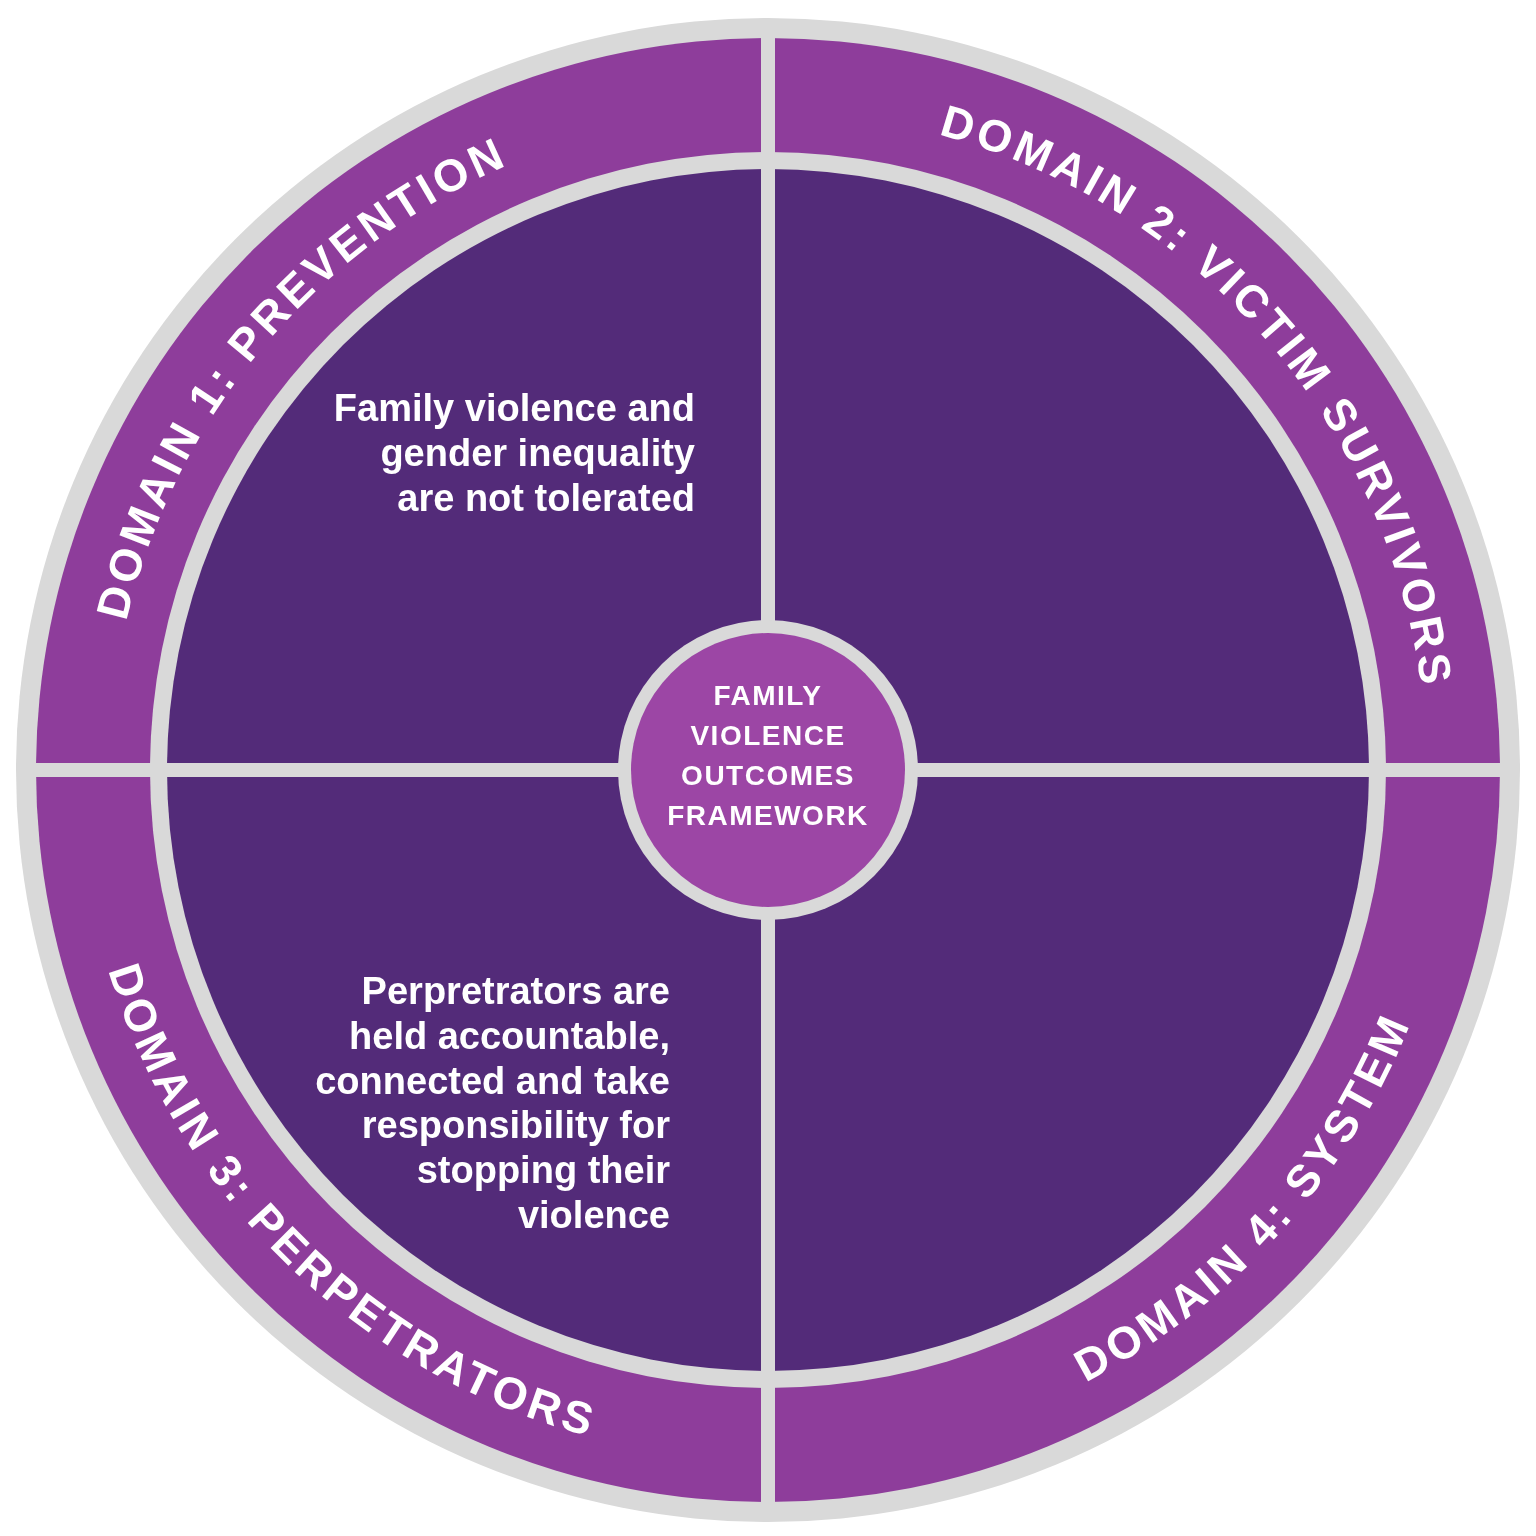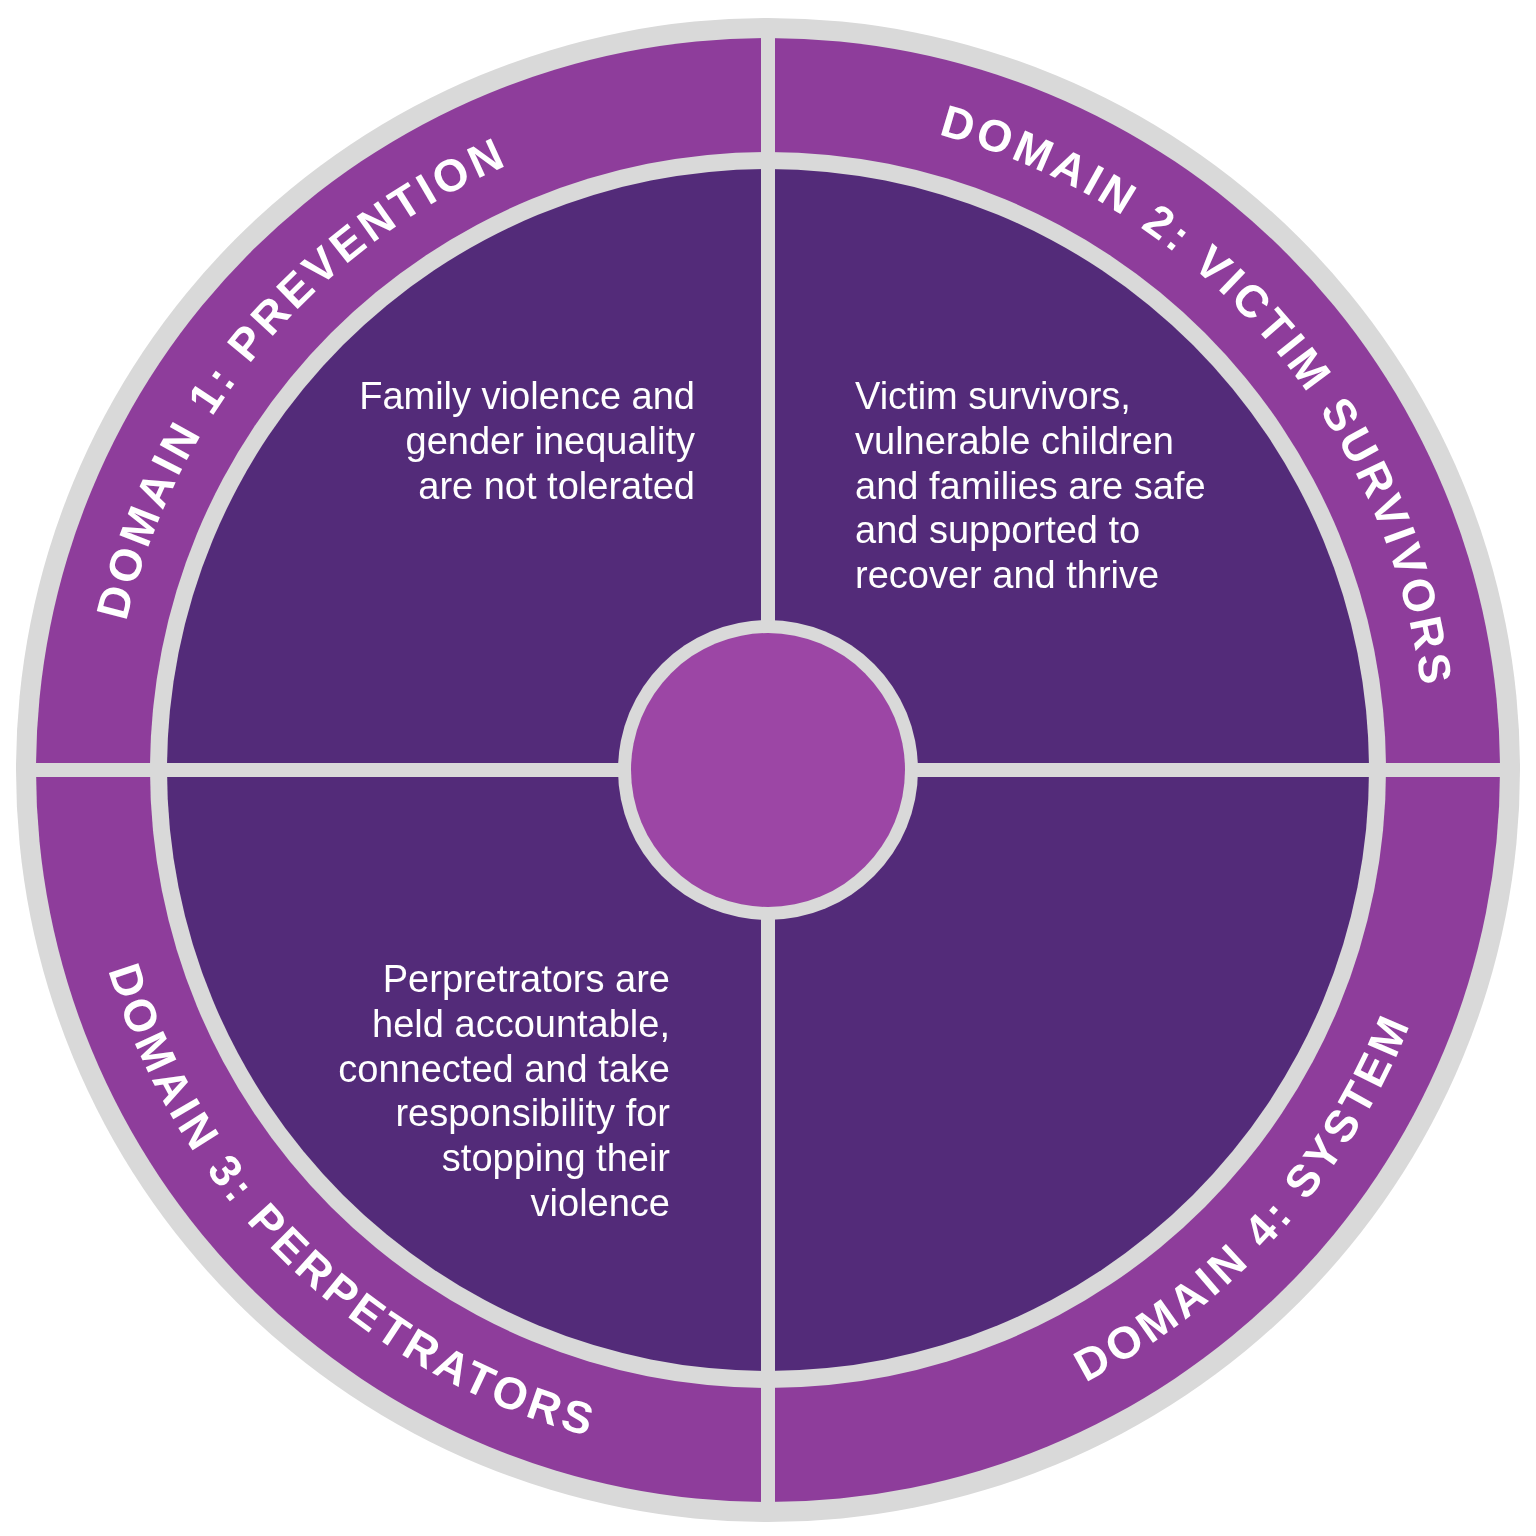--- a/index.html
+++ b/index.html
@@ -19,24 +19,25 @@
   .arc-label {
     font-family: "Liberation Sans", sans-serif;
     font-weight: 700;
     font-size: 45px;
     letter-spacing: 4px;
     fill: #ffffff;
   }
   .outcome {
     position: absolute;
     color: #ffffff;
-    font-weight: 400;
+    font-weight: 700;
     font-size: 38px;
     line-height: 1.18;
     white-space: pre-line;
+    margin-top: 12px;
   }
   .q1 { top: 374px; right: 841px; width: 500px; text-align: right; }
   .q2 { top: 374px; left: 855px;  width: 500px; text-align: left; }
   .q3 { top: 957px; right: 866px; width: 500px; text-align: right; }
   .q4 { top: 957px; left: 855px;  width: 500px; text-align: left; }
   .center-title {
     position: absolute;
     left: 608px; top: 676px; width: 320px;
     text-align: center;
     color: #ffffff;
@@ -84,26 +85,25 @@
       <textPath href="#arc-d3" startOffset="50%">DOMAIN 3: PERPETRATORS</textPath>
     </text>
     <text class="arc-label" text-anchor="middle">
       <textPath href="#arc-d4" startOffset="50%">DOMAIN 4: SYSTEM</textPath>
     </text>
   </svg>
 
   <div class="outcome q1">Family violence and
 gender inequality
 are not tolerated</div>
-  <div class="outcome q2">Victim survivors,
-vulnerable children
-and families are safe
-and supported to
-recover and thrive</div>
   <div class="outcome q3">Perpretrators are
 held accountable,
 connected and take
 responsibility for
 stopping their
 violence</div>
 
+  <div class="center-title">FAMILY
+VIOLENCE
+OUTCOMES
+FRAMEWORK</div>
 
 </div>
 
 </body></html>

